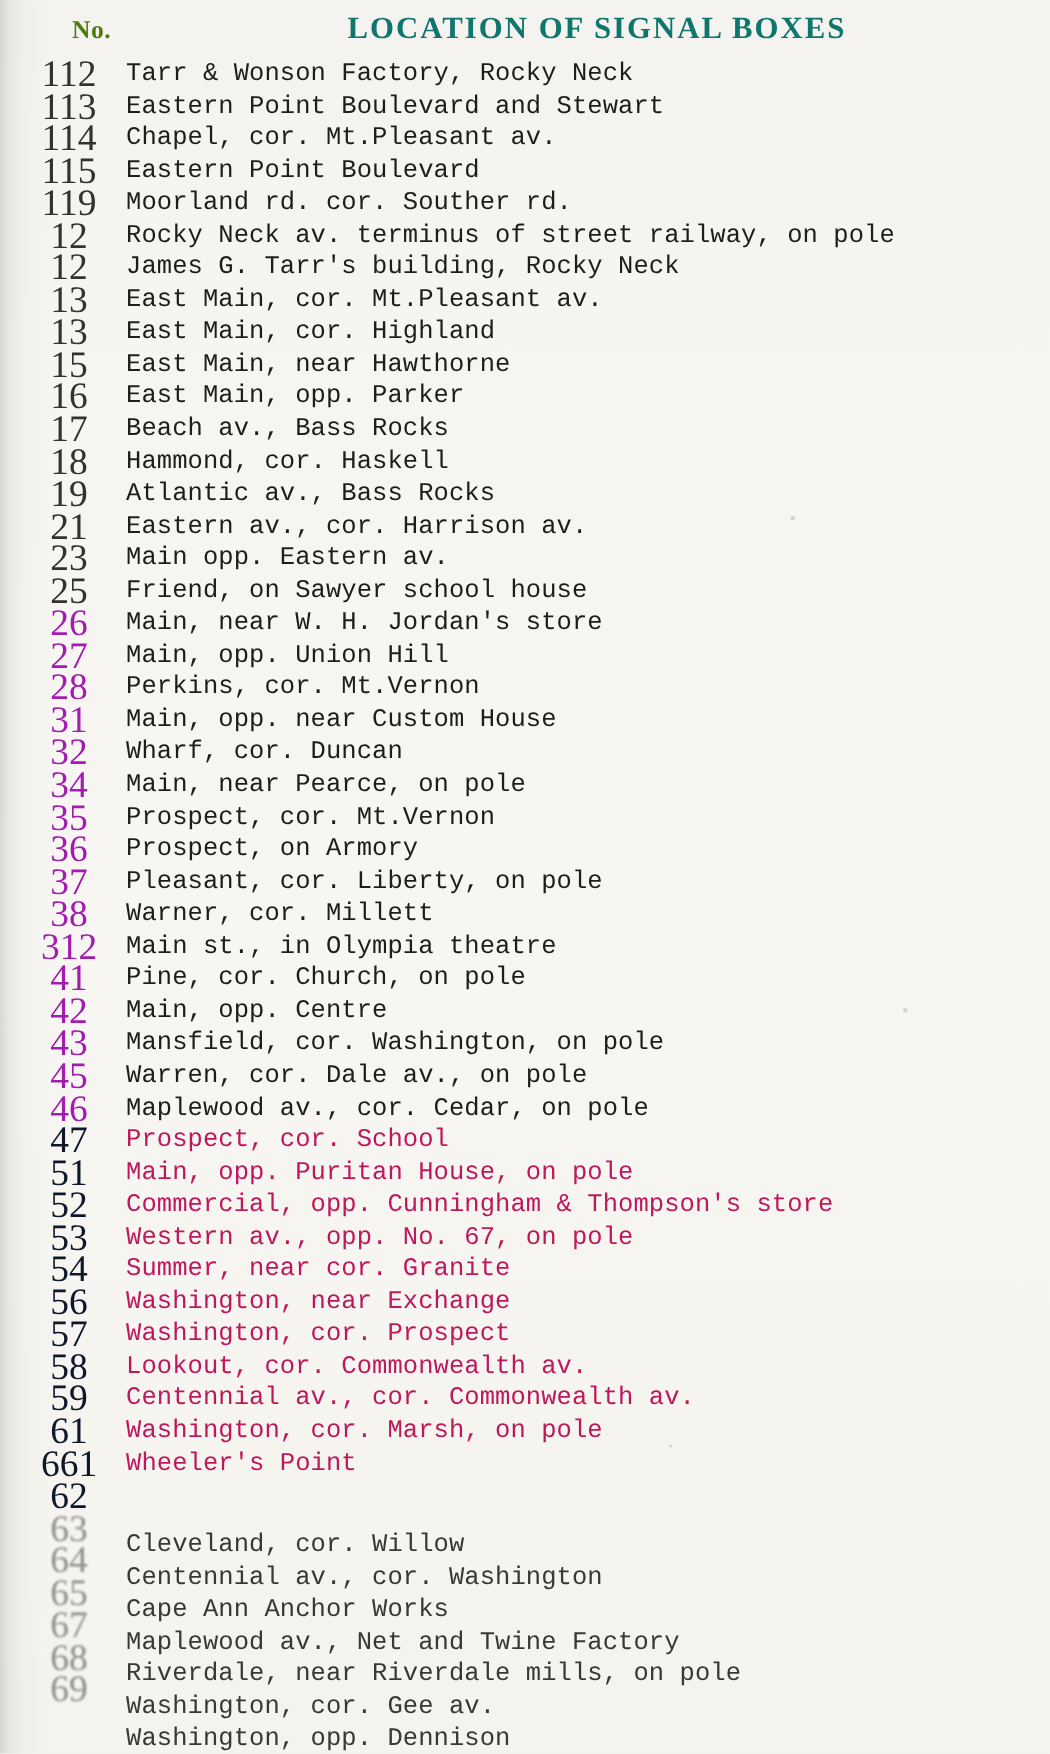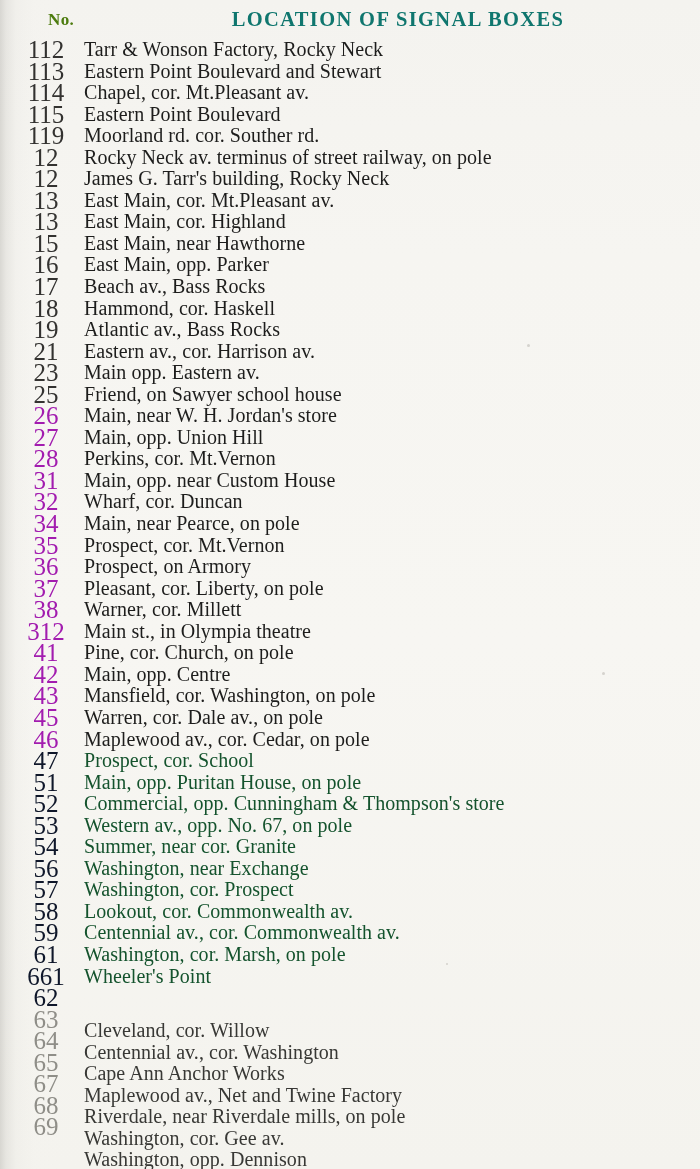--- a/index.html
+++ b/index.html
@@ -93,31 +93,31 @@
     left: 14px;
     width: 64px;
     text-align: center;
     font-size: 25px;
     color: #333230;
     font-family: "Liberation Serif", "DejaVu Serif", serif;
   }
   .loc {
     position: absolute;
     left: 84px;
-    font-size: 20px;
+    font-size: 17px;
     color: #1d1d1c;
-    font-family: Liberation Serif, serif;
+    font-family: Liberation Mono, monospace;
     letter-spacing: 0.05px;
   }
 
   
   .fade-1 .num { color: #a21caf; }
   .fade-2 .num { color: #0f172a; filter: blur(0.35px); }
   .fade-3 .num { color: #8f8e88; filter: blur(0.55px); }
-  .fade-2 .loc { color: #14532d; }
+  .fade-2 .loc { color: #be185d; }
   .fade-3 .loc { color: #343432; }
 
   .soft .loc { filter: blur(0.18px); }
   .softer .loc { filter: blur(0.32px); color: #383835; margin-top: 33px; }
 
   
   .speck {
     position: absolute;
     background: #b9b7b0;
     border-radius: 50%;

